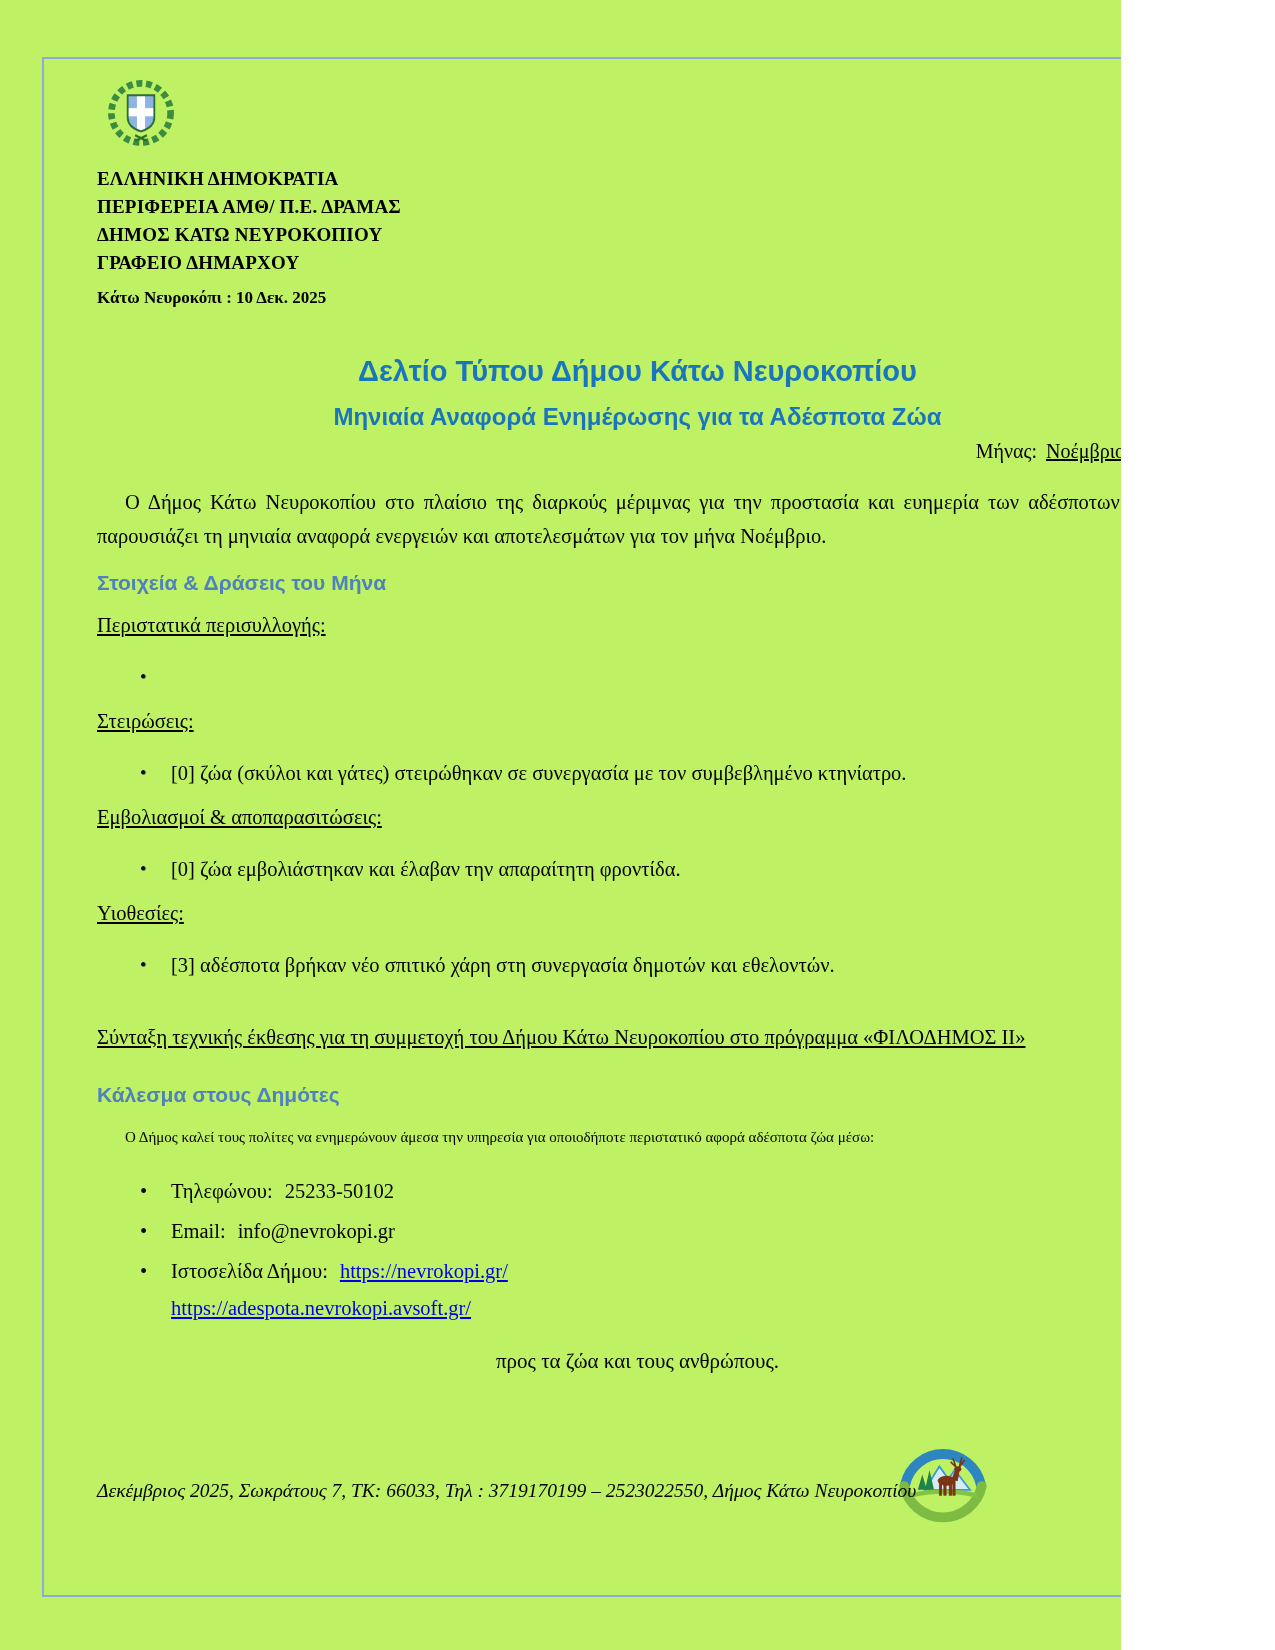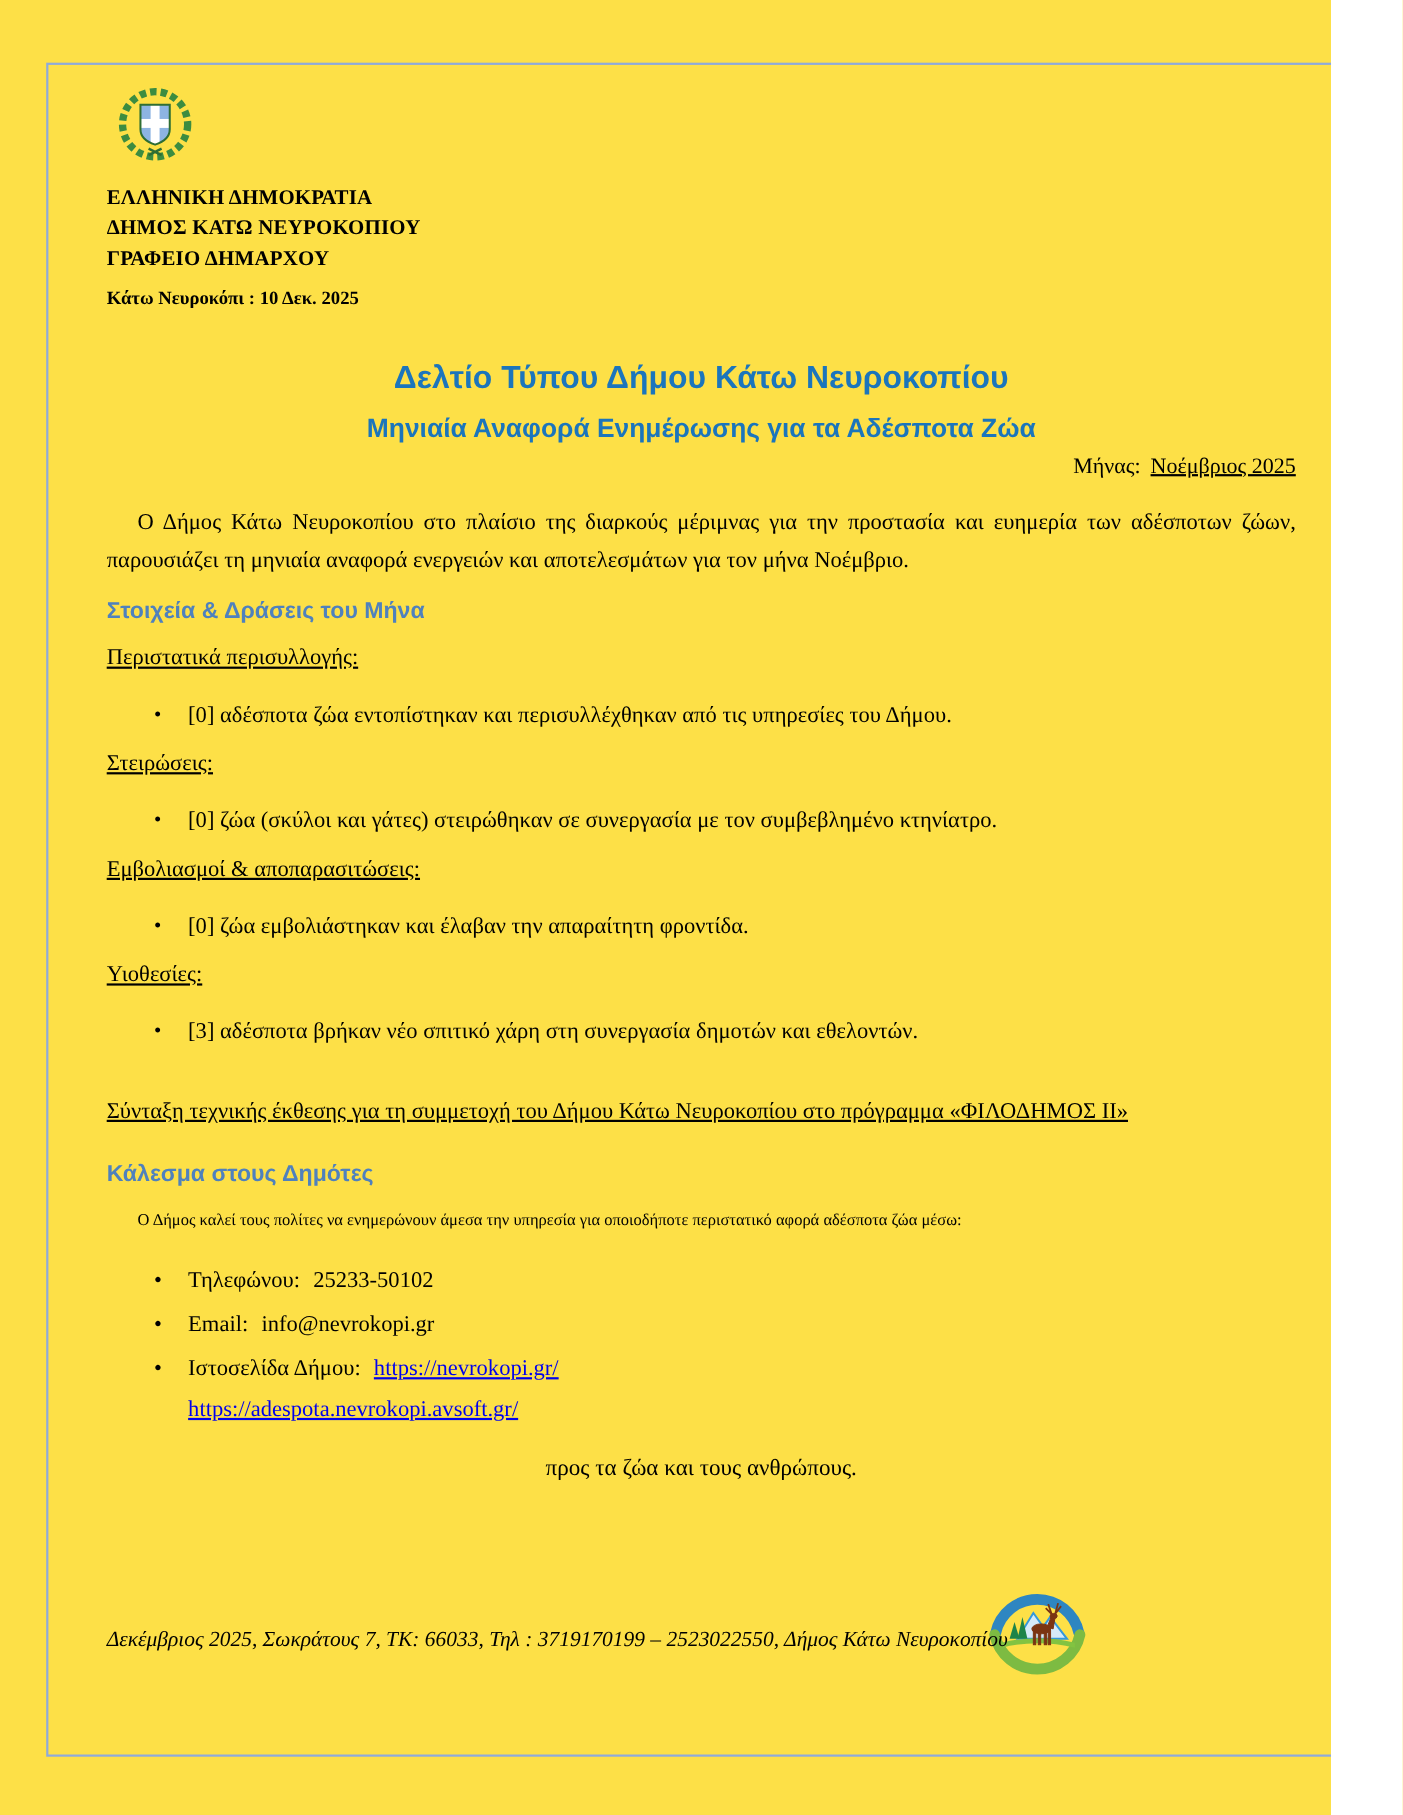--- a/index.html
+++ b/index.html
@@ -1,19 +1,19 @@
 <!DOCTYPE html>
 <html lang="el"><head>
 <meta charset="utf-8">
 <style>
   html,body{margin:0;padding:0;background:#ffffff;}
   .page{
     position:relative;
-    width:1210px;height:1650px;
-    background:#fde047;
+    width:1121px;height:1650px;
+    background:#bef264;
     font-family:"Liberation Serif","DejaVu Serif",serif;
     color:#000;
     overflow:hidden;
   }
   .page-border{
     position:absolute;left:42px;top:57px;width:1193px;height:1540px;
     border:2px solid #8EAADB;
     box-sizing:border-box;
     pointer-events:none;
   }
@@ -116,41 +116,41 @@
       <g clip-path="url(#shieldClip)">
         <rect x="32" y="30" width="36" height="52" fill="#8DB4E2"></rect>
         <rect x="44.5" y="30" width="11" height="52" fill="#ffffff"></rect>
         <rect x="32" y="47.5" width="36" height="11" fill="#ffffff"></rect>
       </g>
       <path d="M32 30 h36 v30 q0 13 -18 19 q-18 -6 -18 -19 z" fill="none" stroke="#2F6E33" stroke-width="2.5"></path>
     </svg>
 
     <div class="org-block">
       <div class="org-line">ΕΛΛΗΝΙΚΗ ΔΗΜΟΚΡΑΤΙΑ</div>
+      <div class="org-line">ΠΕΡΙΦΕΡΕΙΑ ΑΜΘ/ Π.Ε. ΔΡΑΜΑΣ</div>
       <div class="org-line">ΔΗΜΟΣ ΚΑΤΩ ΝΕΥΡΟΚΟΠΙΟΥ</div>
       <div class="org-line">ΓΡΑΦΕΙΟ ΔΗΜΑΡΧΟΥ</div>
     </div>
 
     <div class="dateline">Κάτω Νευροκόπι : 10 Δεκ. 2025</div>
 
     <div class="doc-title">Δελτίο Τύπου Δήμου Κάτω Νευροκοπίου</div>
     <div class="doc-subtitle">Μηνιαία Αναφορά Ενημέρωσης για τα Αδέσποτα Ζώα</div>
 
     <div class="month-line">
       <span>Μήνας:</span><span class="val">Νοέμβριος  2025</span>
     </div>
 
     <div class="intro">Ο Δήμος Κάτω Νευροκοπίου στο πλαίσιο της διαρκούς μέριμνας για την προστασία και ευημερία των αδέσποτων ζώων, παρουσιάζει τη μηνιαία αναφορά ενεργειών και αποτελεσμάτων για τον μήνα Νοέμβριο.</div>
 
     <div class="sec-heading first">Στοιχεία &amp; Δράσεις του Μήνα</div>
 
     <div class="sub-label">Περιστατικά περισυλλογής:</div>
     <div class="bullet-row">
       <span class="marker">•</span>
-      <span>[0] αδέσποτα ζώα εντοπίστηκαν και περισυλλέχθηκαν από τις υπηρεσίες του Δήμου.</span>
     </div>
 
     <div class="sub-label">Στειρώσεις:</div>
     <div class="bullet-row">
       <span class="marker">•</span>
       <span>[0] ζώα (σκύλοι και γάτες) στειρώθηκαν σε συνεργασία με τον συμβεβλημένο κτηνίατρο.</span>
     </div>
 
     <div class="sub-label">Εμβολιασμοί &amp; αποπαρασιτώσεις:</div>
     <div class="bullet-row">

